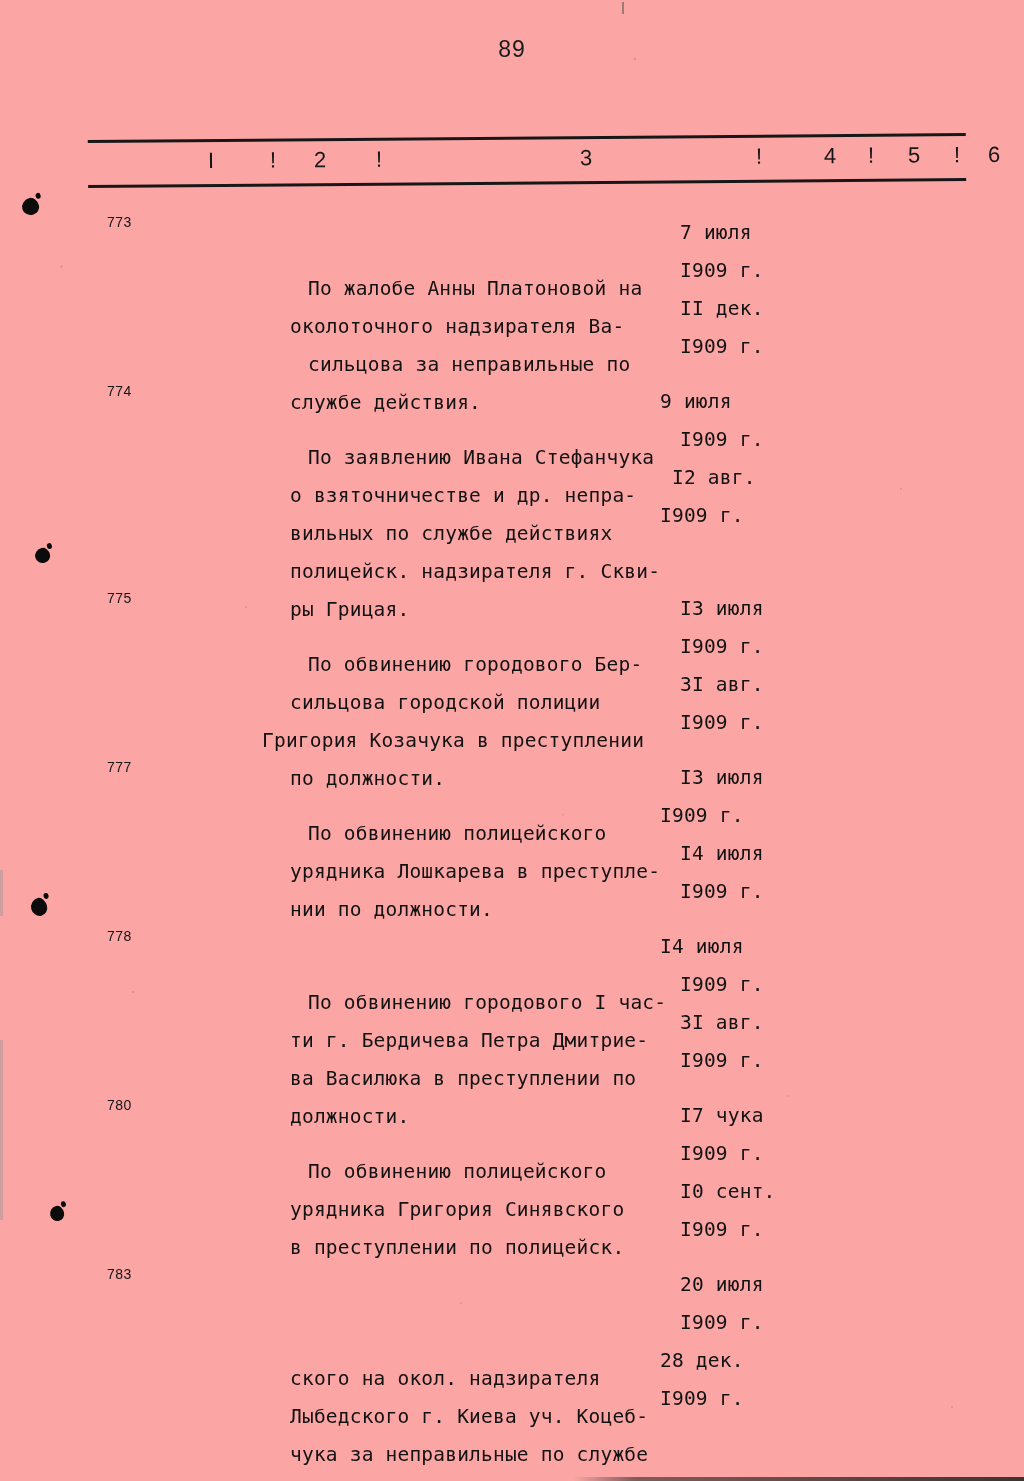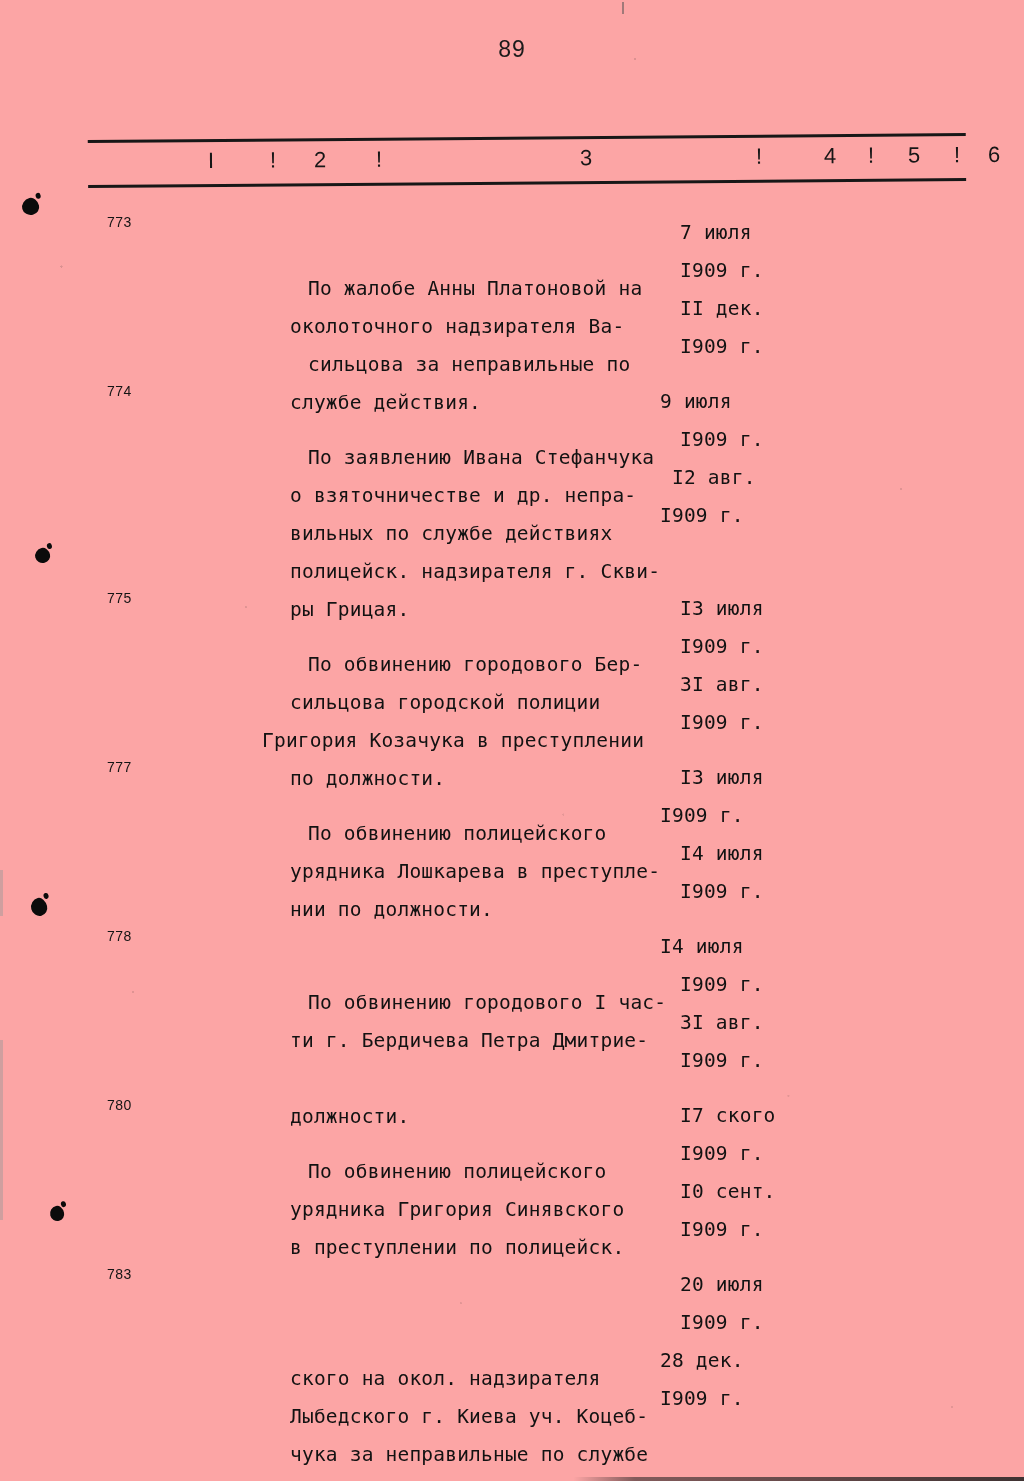--- a/index.html
+++ b/index.html
@@ -260,28 +260,28 @@
           <div class="line"><span class="desc">урядника Лошкарева в преступле-</span><span class="date shift">I909 г.</span></div>
           <div class="line"><span class="desc">нии по должности.</span><span class="date">I4 июля</span></div>
           <div class="line"><span class="desc"></span><span class="date">I909 г.</span></div>
         </div>
       </div>
       <div class="entry">
         <div class="num">778</div>
         <div class="lines">
           <div class="line indent"><span class="desc">По обвинению городового I час-</span><span class="date shift">I4 июля</span></div>
           <div class="line"><span class="desc">ти г. Бердичева Петра Дмитрие-</span><span class="date">I909 г.</span></div>
-          <div class="line"><span class="date">3I авг.</span></div>
+          <div class="line"><span class="desc">ва Василюка в преступлении по</span><span class="date">3I авг.</span></div>
           <div class="line"><span class="desc">должности.</span><span class="date">I909 г.</span></div>
         </div>
       </div>
       <div class="entry">
         <div class="num">780</div>
         <div class="lines">
-          <div class="line indent"><span class="desc">По обвинению полицейского</span><span class="date">I7 ского</span></div>
+          <div class="line indent"><span class="desc">По обвинению полицейского</span><span class="date">I7 чука</span></div>
           <div class="line"><span class="desc">урядника Григория Синявского</span><span class="date">I909 г.</span></div>
           <div class="line"><span class="desc">в преступлении по полицейск.</span><span class="date">I0 сент.</span></div>
           <div class="line"><span class="desc"></span><span class="date">I909 г.</span></div>
         </div>
       </div>
       <div class="entry">
         <div class="num">783</div>
         <div class="lines">
           <div class="line indent"><span class="date">20 июля</span></div>
           <div class="line"><span class="desc">ского на окол. надзирателя</span><span class="date">I909 г.</span></div>

